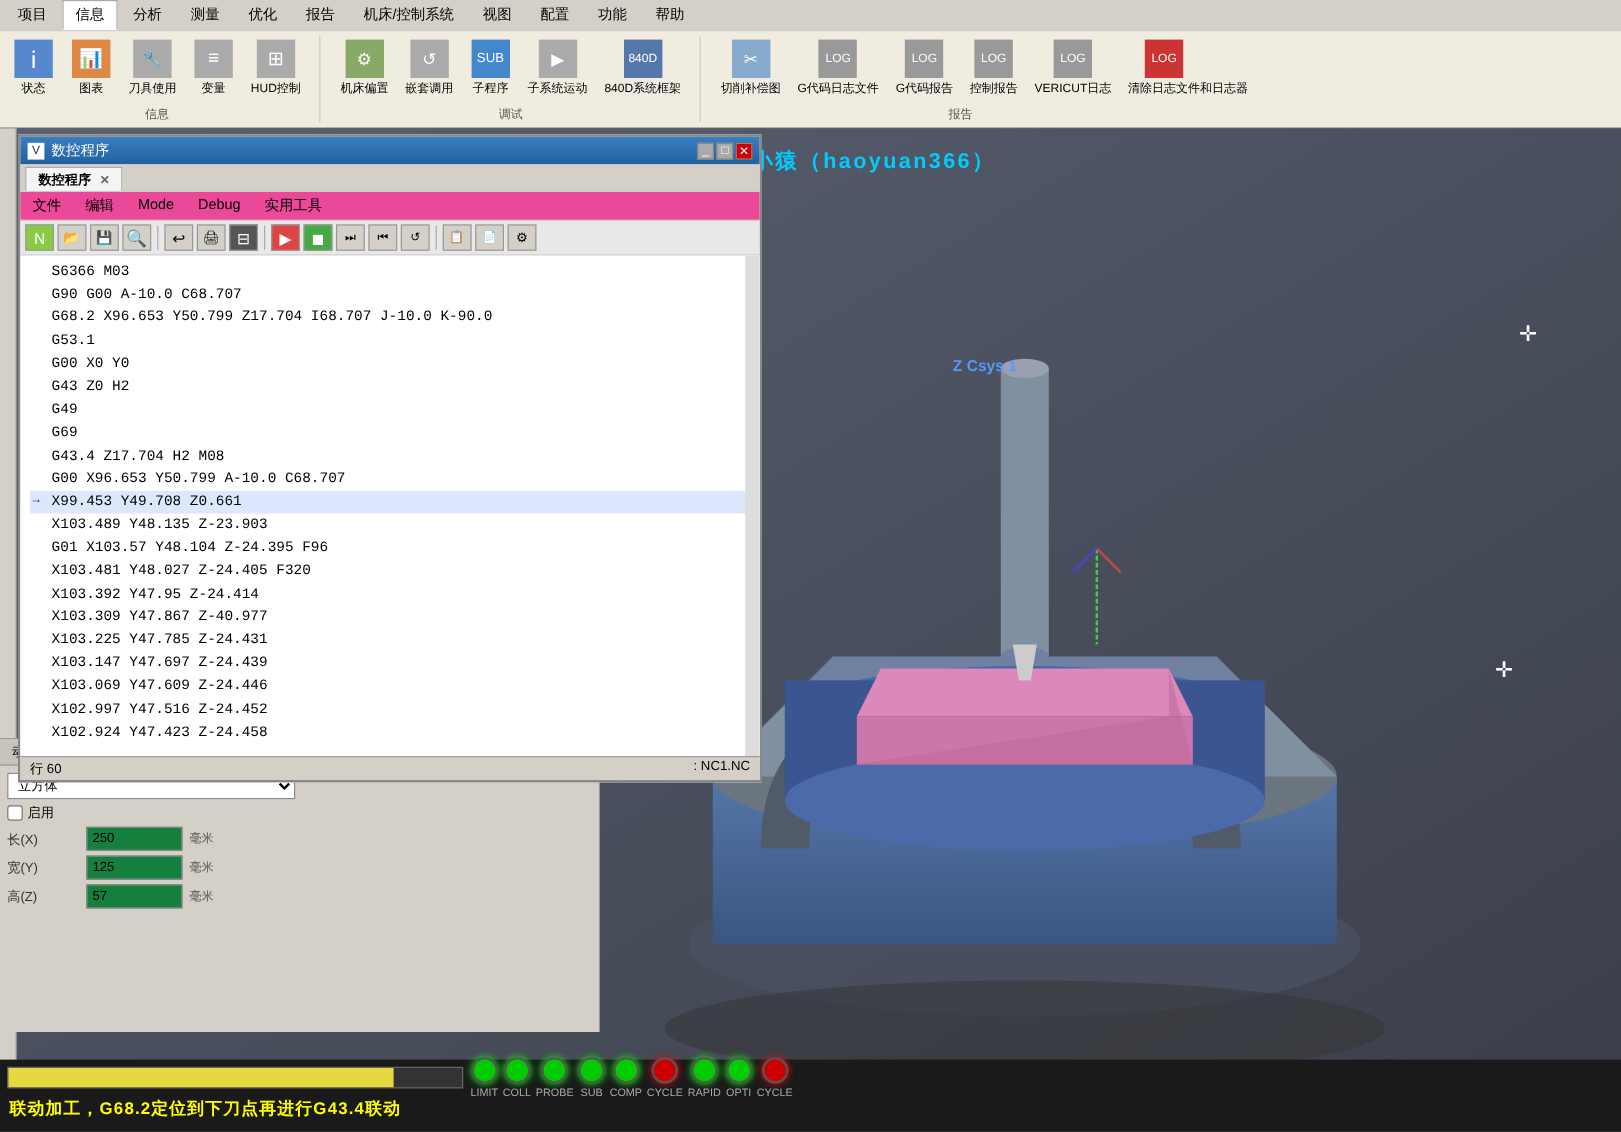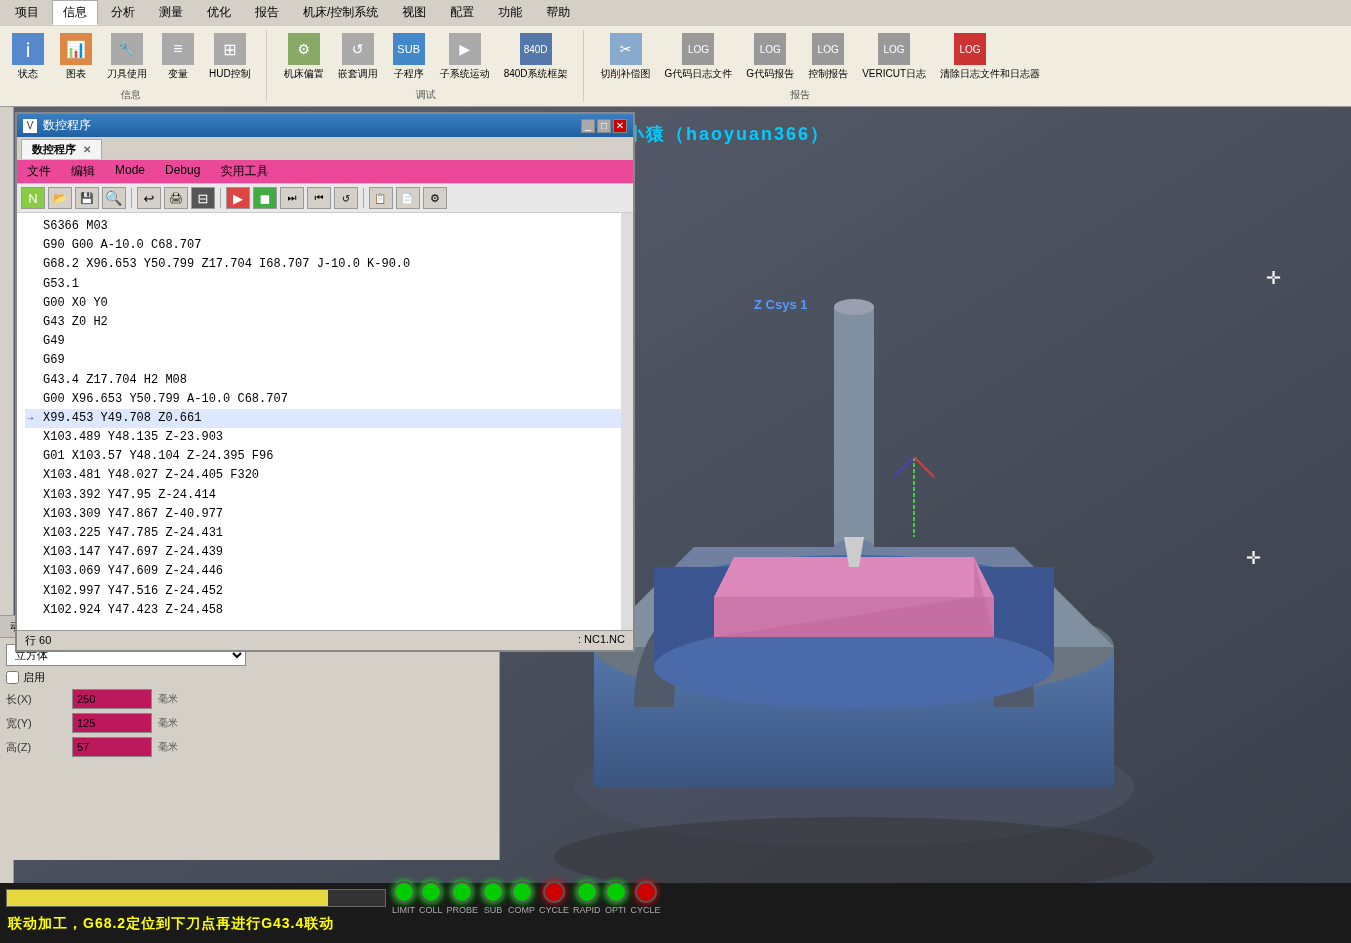--- a/index.html
+++ b/index.html
@@ -372,21 +372,21 @@
     }
     .form-label {
       width: 60px;
       font-size: 11px;
       color: #333;
     }
     .form-input {
       width: 80px;
       height: 20px;
       border: 1px solid #888;
-      background: #be185d;
+      background: #15803d;
       font-size: 11px;
       padding: 1px 4px;
     }
     .form-unit {
       font-size: 10px;
       color: #555;
     }
     .dropdown-select {
       width: 240px;
       height: 22px;
@@ -609,21 +609,21 @@
         <line x1="900" y1="350" x2="920" y2="370" stroke="#cc4444" stroke-width="2"></line>
         <line x1="900" y1="350" x2="880" y2="370" stroke="#4444cc" stroke-width="2"></line>
 
         <ellipse cx="840" cy="750" rx="300" ry="40" fill="#333" opacity="0.5"></ellipse>
       </svg>
 
       
       <div class="viewport-watermark">UG爱好者小猿（haoyuan366）</div>
 
       
-      <div class="csys-label" style="top: 190px; left: 740px;">Z Csys 1</div>
+      <div class="csys-label" style="top: 190px; left: 780px;">Z Csys 1</div>
 
       
       <div class="viewport-cursor" style="top: 160px; right: 70px;">✛</div>
       <div class="viewport-cursor" style="top: 440px; right: 90px;">✛</div>
     </div>
   </div>
 
   <div class="nc-window">
 
     <div class="nc-titlebar">

